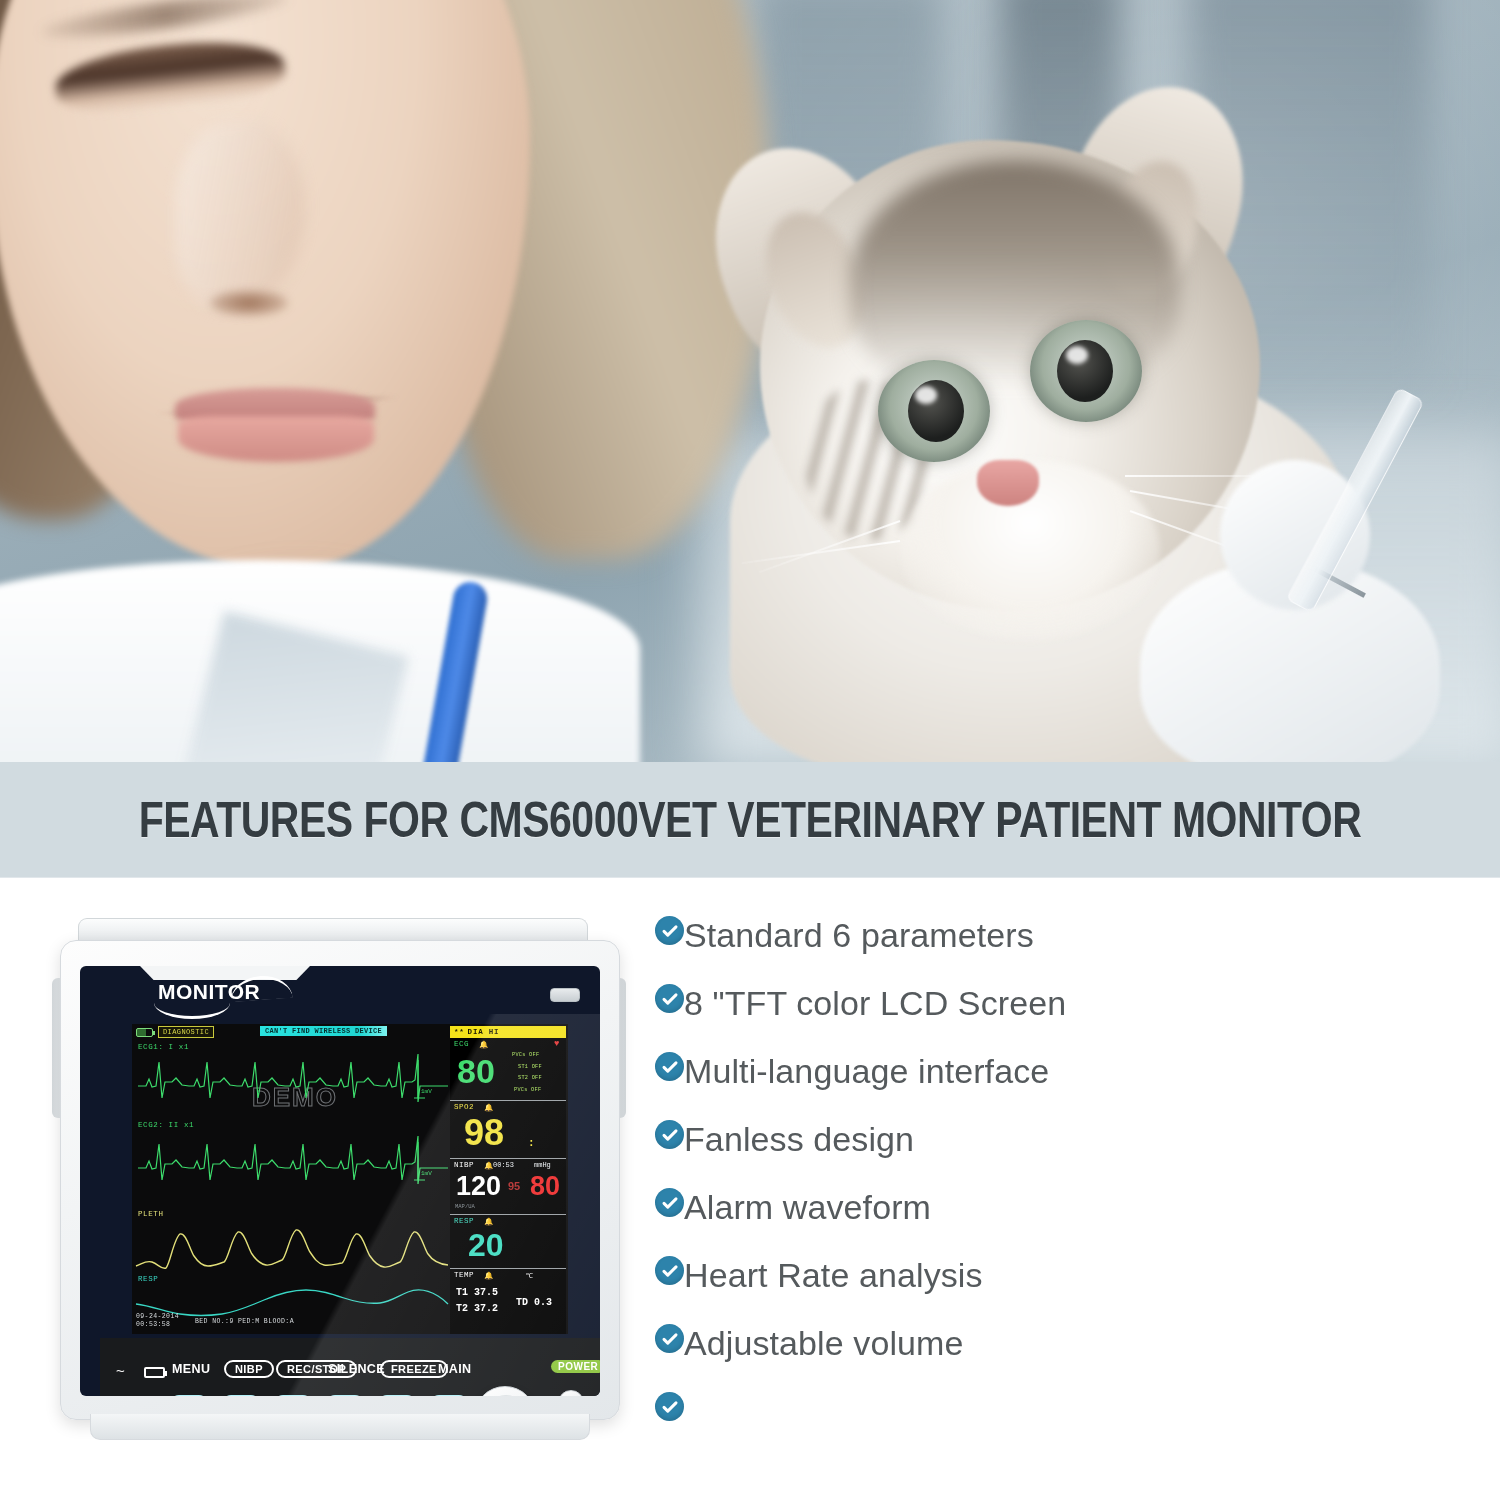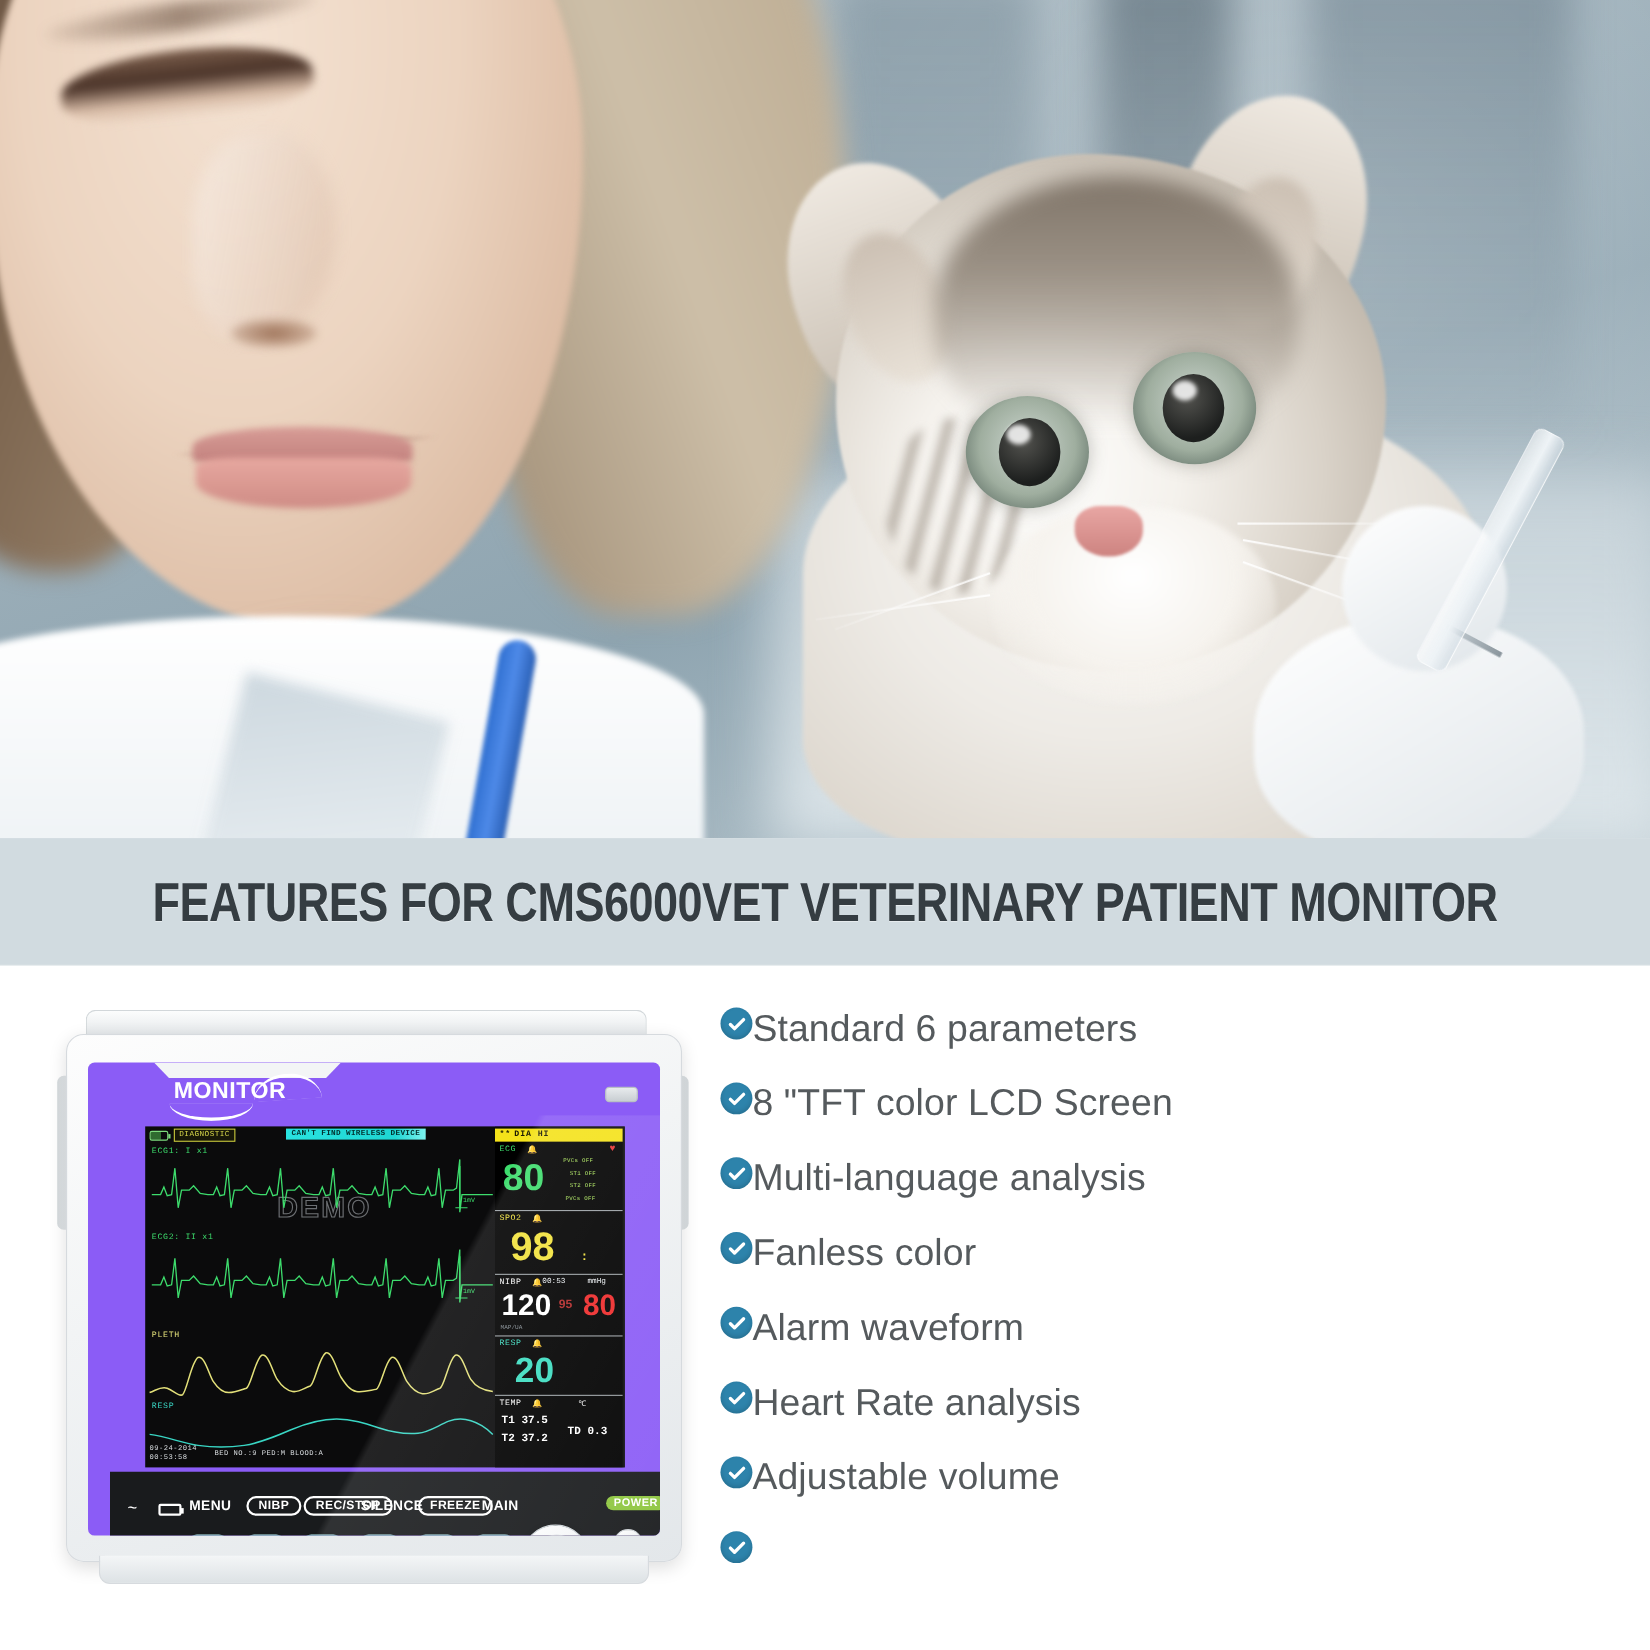--- a/index.html
+++ b/index.html
@@ -267,21 +267,21 @@
     background:linear-gradient(90deg,#d5dadd,#eef1f3);
     border-radius:6px 0 0 6px;
   }
   .dev-side-r {
     position:absolute; left:552px; top:60px; width:14px; height:140px;
     background:linear-gradient(270deg,#d5dadd,#eef1f3);
     border-radius:0 6px 6px 0;
   }
   .dev-bezel {
     position:absolute; left:20px; top:48px; width:520px; height:430px;
-    background:#8b5cf6;
+    background:#0f172a;
     border-radius:6px;
     overflow:hidden;
   }
   .bezel-notch {
     position:absolute; left:60px; top:0; width:170px; height:14px;
     background:#f3f5f6;
     clip-path:polygon(0 0, 100% 0, 92% 100%, 8% 100%);
   }
   .brand {
     position:absolute; left:78px; top:14px;
@@ -729,29 +729,29 @@
           </svg>
       </span>
       <span class="feat-text">8 "TFT color LCD Screen</span>
     </div>
     <div class="feat-row">
       <span class="check-icon">
         <svg viewBox="0 0 24 24">
             <path d="M4 12.5l5 5L20 6.5" fill="none" stroke="#fff" stroke-width="4" stroke-linecap="round" stroke-linejoin="round"></path>
           </svg>
       </span>
-      <span class="feat-text">Multi-language analysis</span>
+      <span class="feat-text">Multi-language interface</span>
     </div>
     <div class="feat-row">
       <span class="check-icon">
         <svg viewBox="0 0 24 24">
             <path d="M4 12.5l5 5L20 6.5" fill="none" stroke="#fff" stroke-width="4" stroke-linecap="round" stroke-linejoin="round"></path>
           </svg>
       </span>
-      <span class="feat-text">Fanless color</span>
+      <span class="feat-text">Fanless design</span>
     </div>
     <div class="feat-row">
       <span class="check-icon">
         <svg viewBox="0 0 24 24">
             <path d="M4 12.5l5 5L20 6.5" fill="none" stroke="#fff" stroke-width="4" stroke-linecap="round" stroke-linejoin="round"></path>
           </svg>
       </span>
       <span class="feat-text">Alarm waveform</span>
     </div>
     <div class="feat-row">

